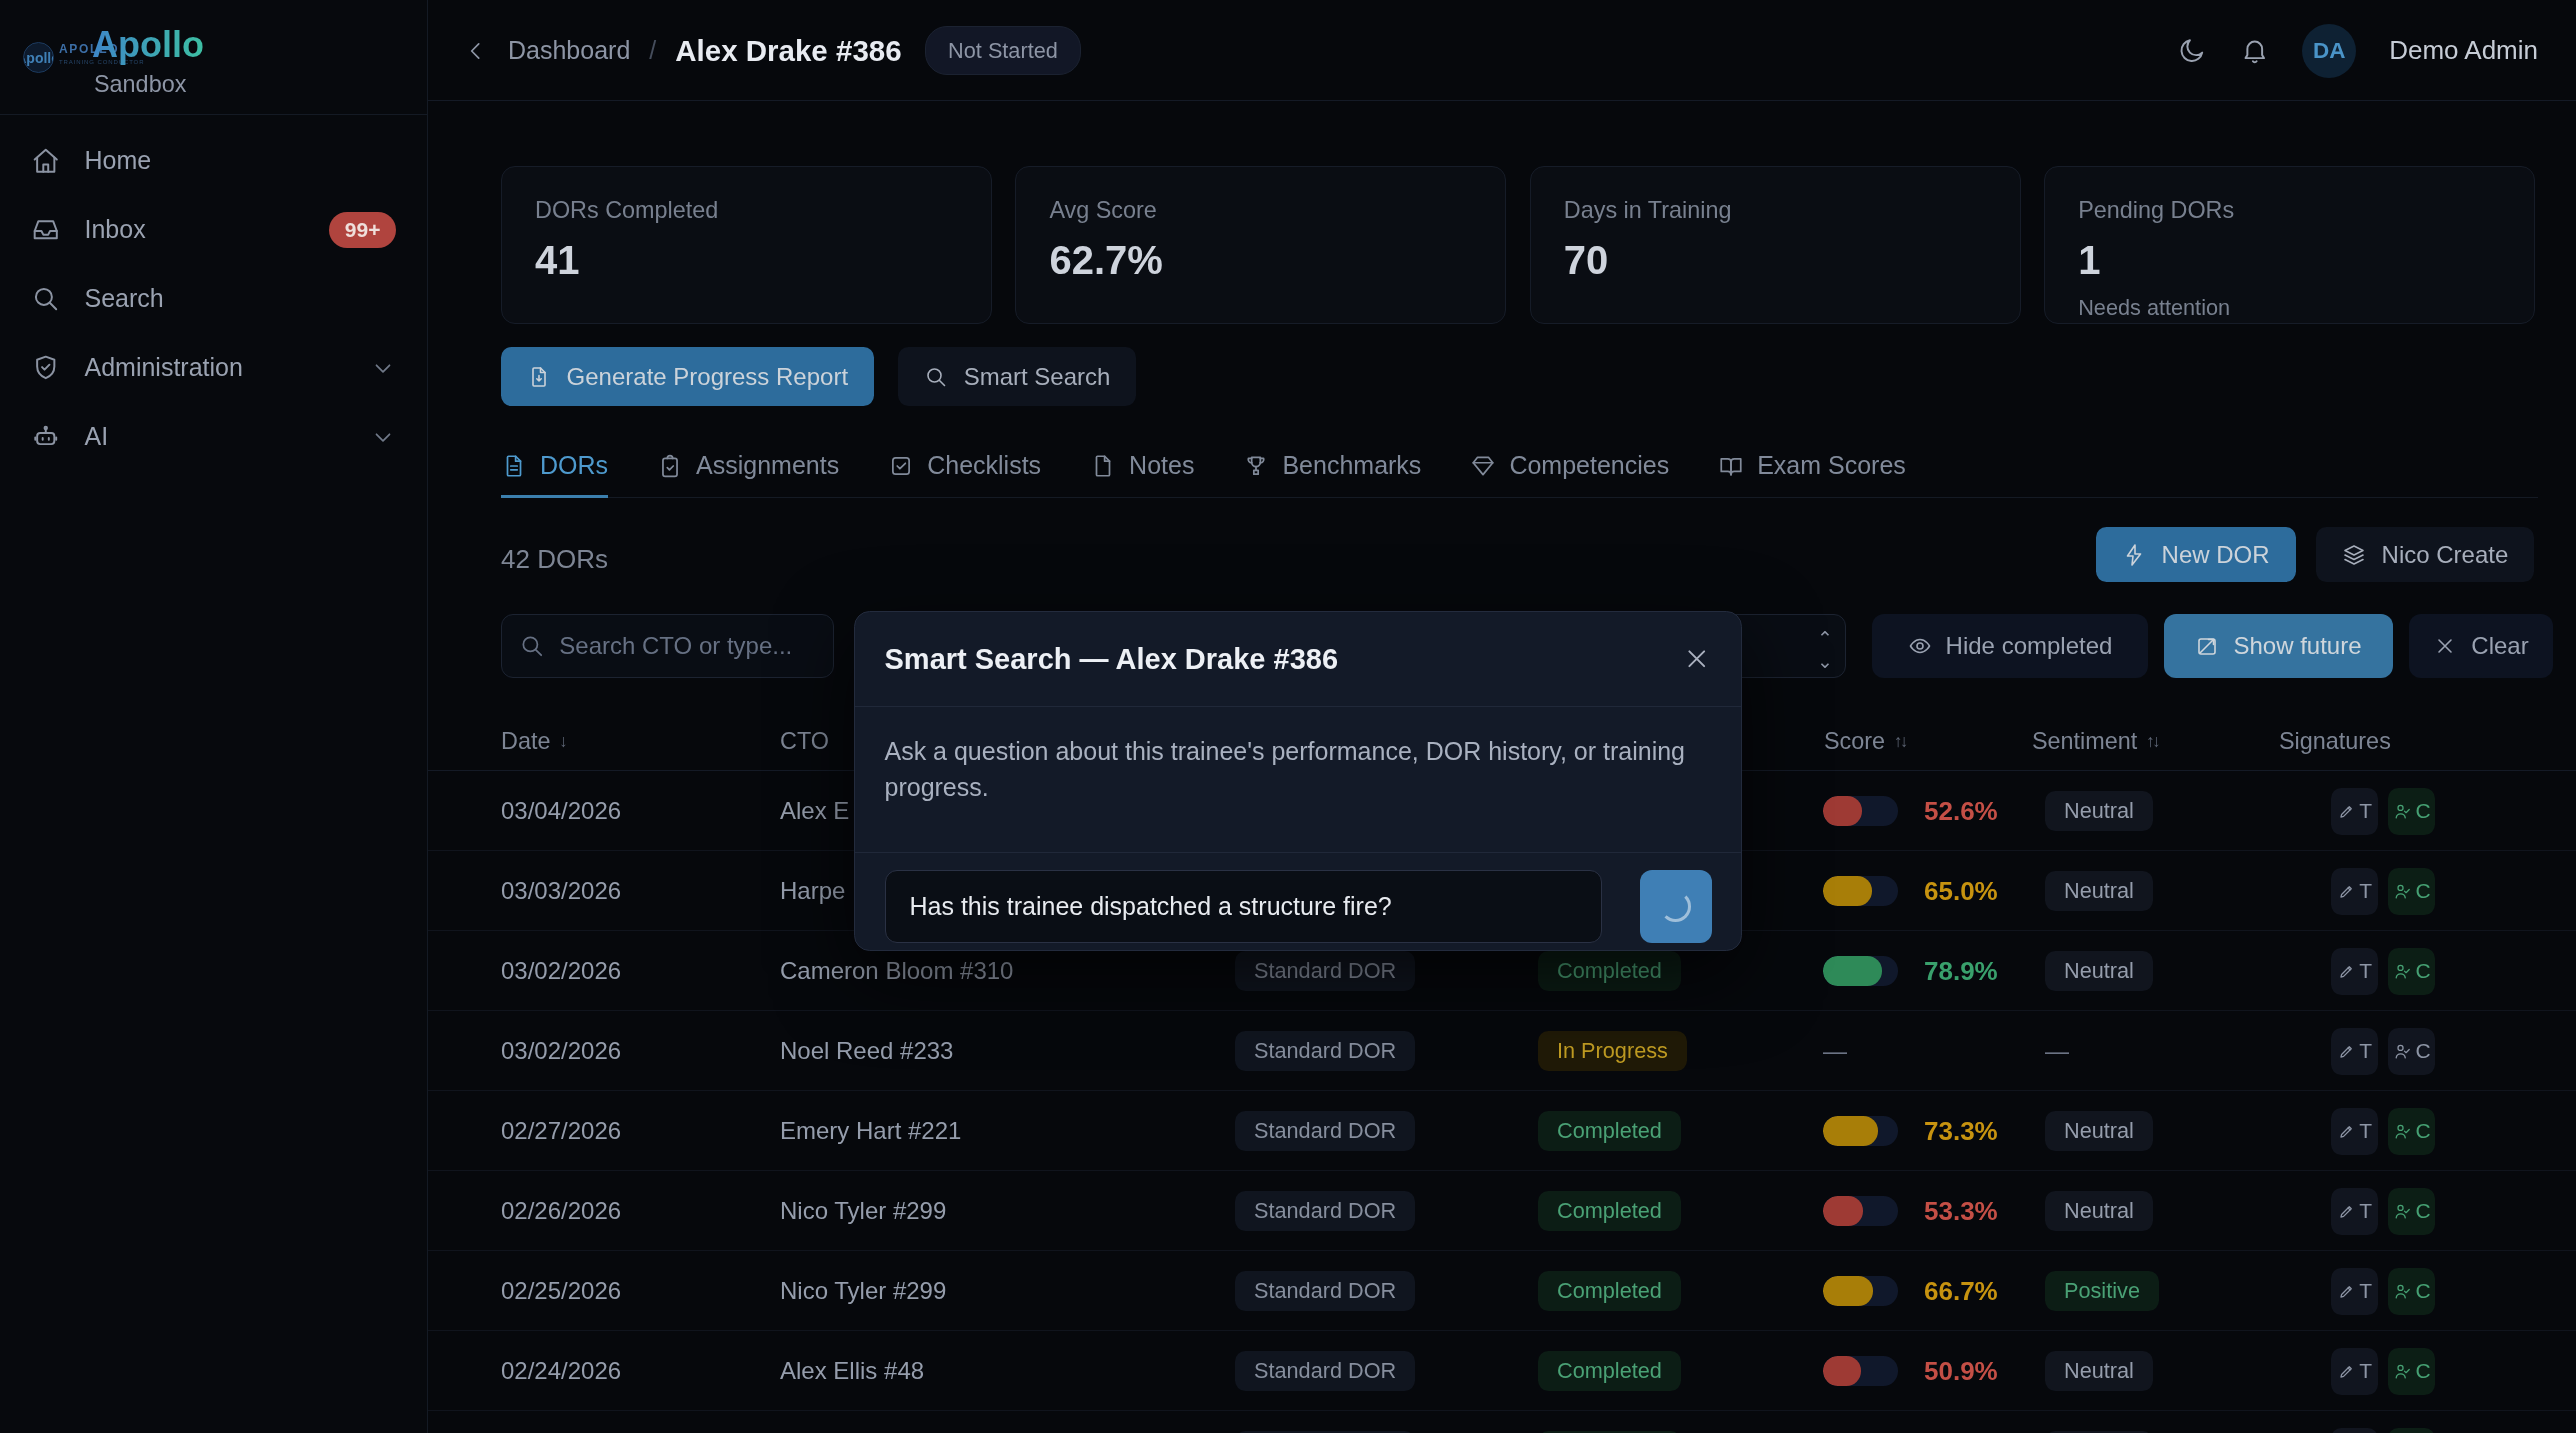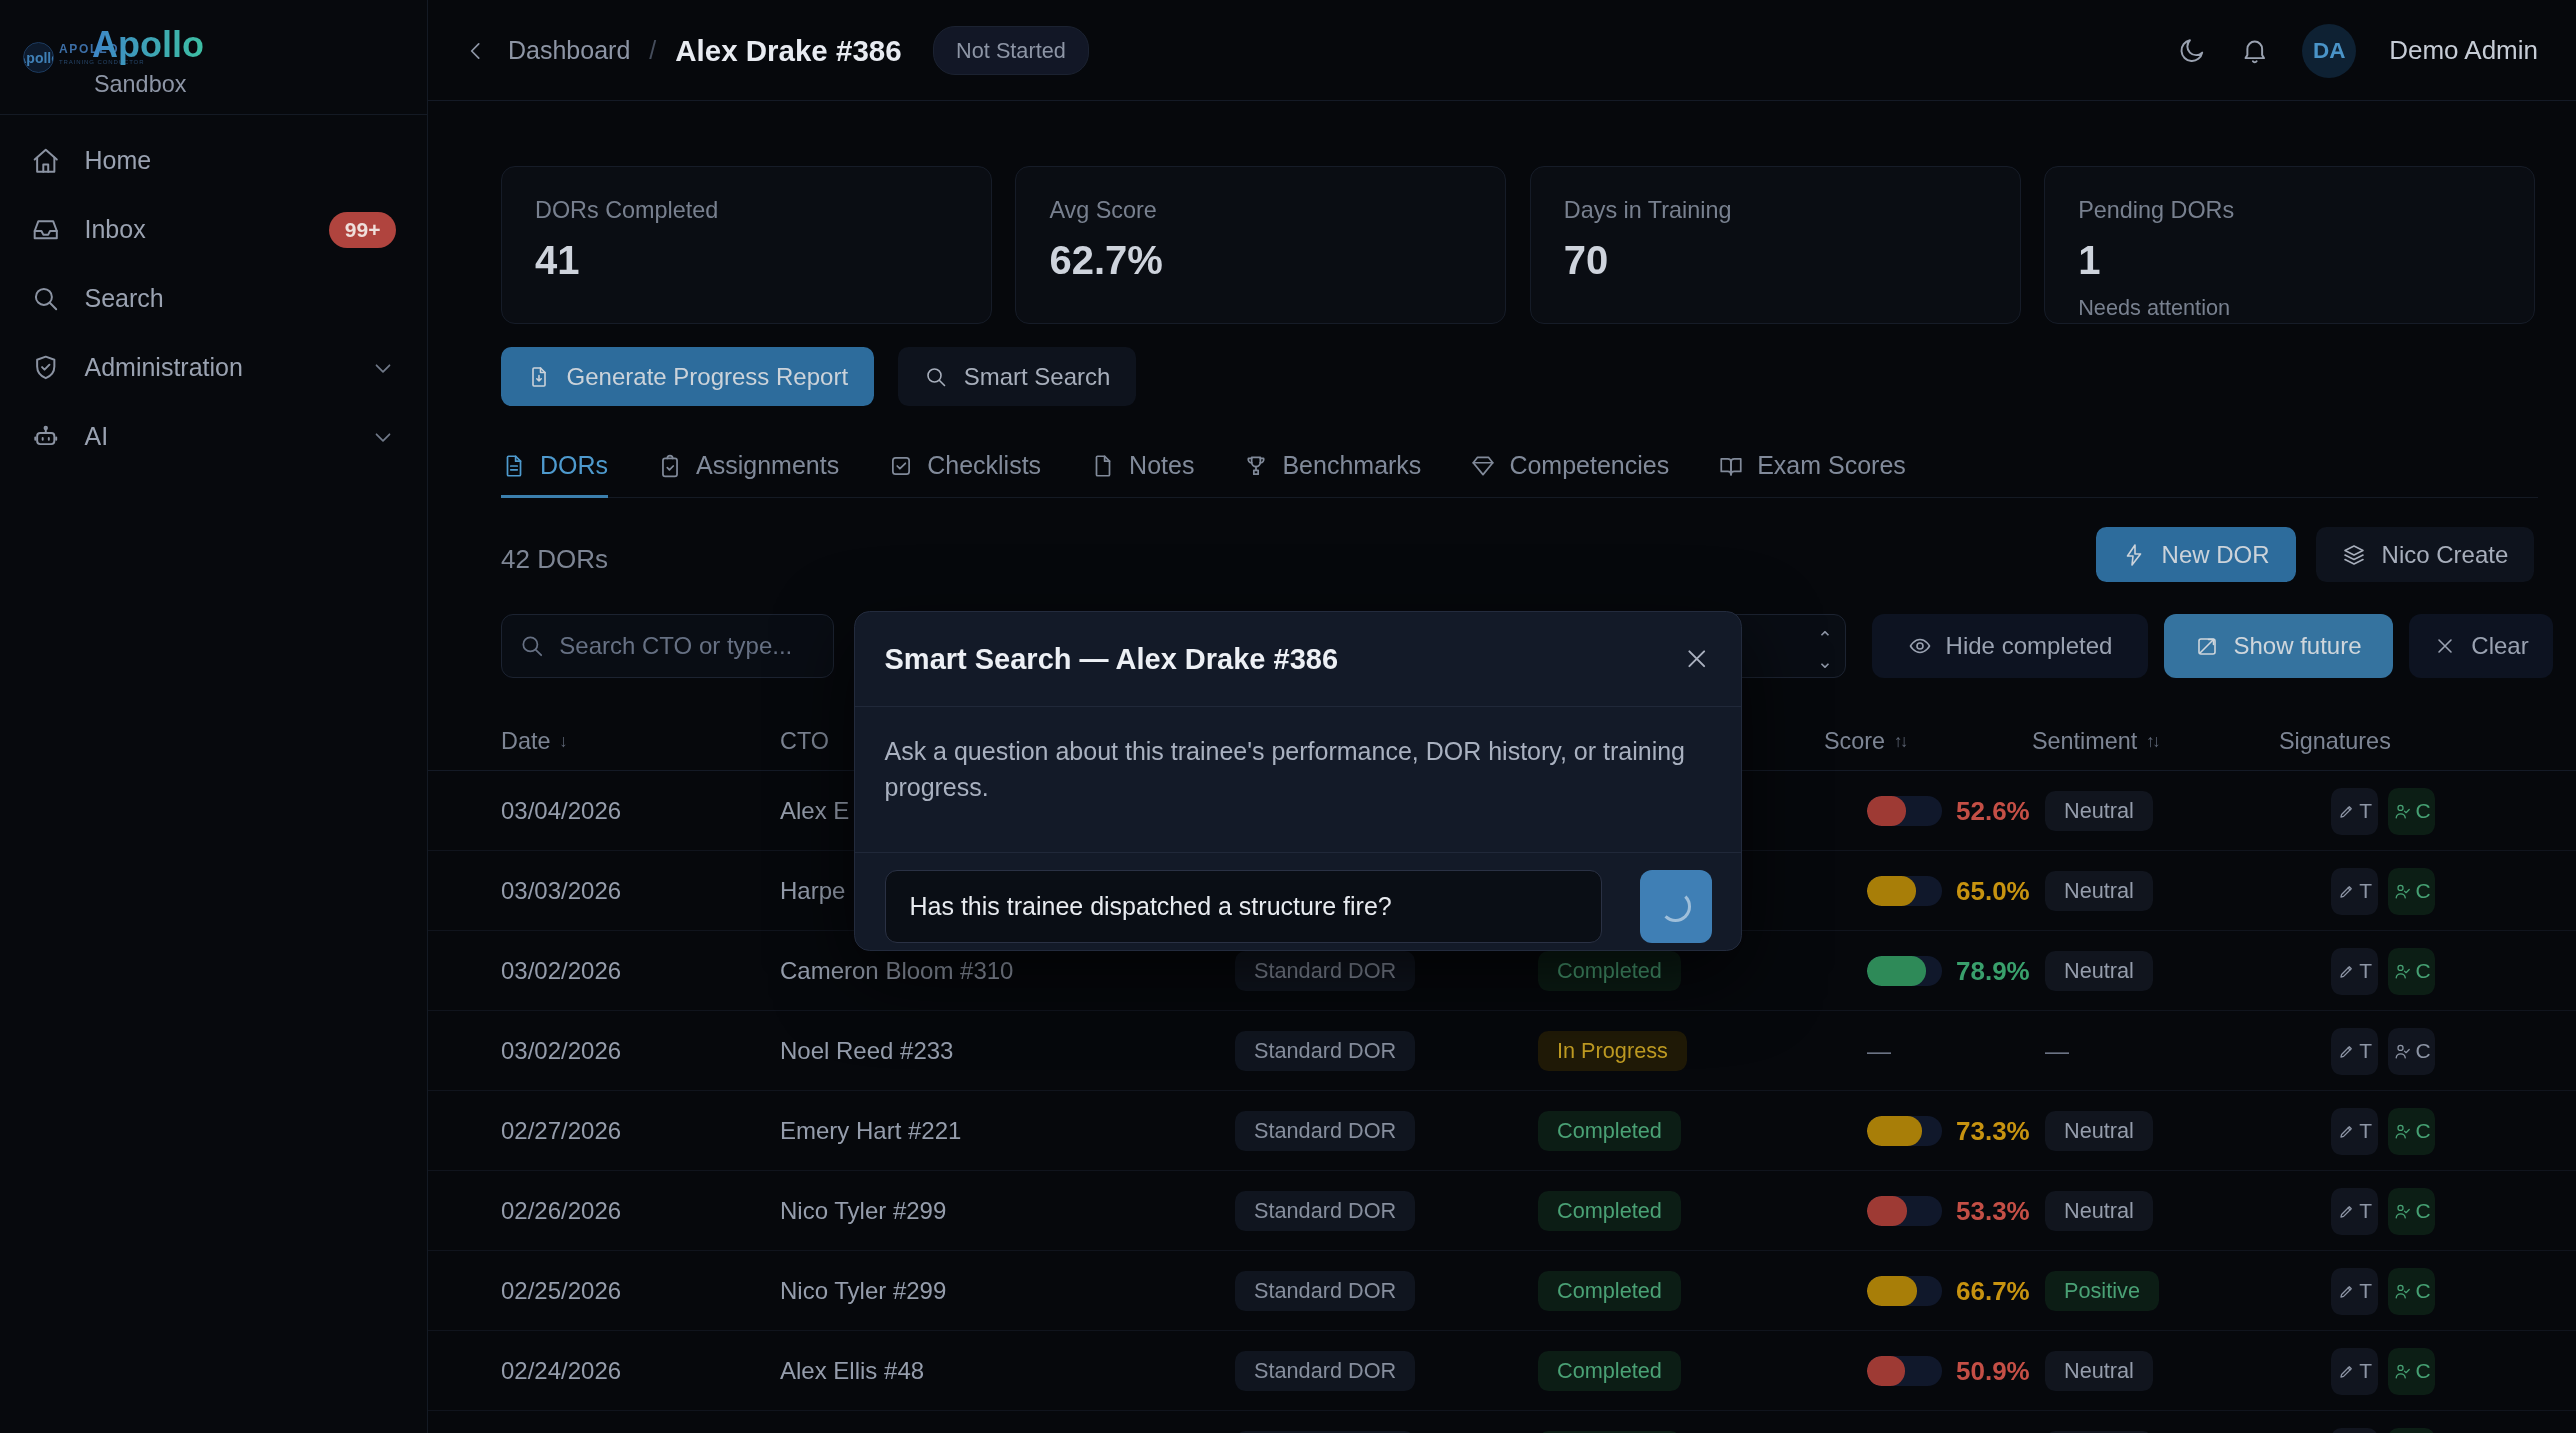--- a/index.html
+++ b/index.html
@@ -31,21 +31,21 @@
 
   
   .main { position:absolute; left:428px; top:0; right:0; bottom:0; }
 
   .topbar { position:absolute; left:0; top:0; right:0; height:101px; border-bottom:0.9px solid #141a26; }
   .crumbs { position:absolute; left:35px; top:0; height:101px; display:flex; align-items:center; gap:19px; }
   .backchev { width:26px; height:26px; color:#8d95a5; }
   .crumb { font-size:25px; color:#8d95a5; }
   .crumbsep { font-size:25px; color:#454d5c; }
   .pagetitle { font-size:29.5px; font-weight:bold; color:#e8ebf1; }
-  .statuschip { margin-left:12px; background:#12172455; background:#121726; border:0.9px solid #1b2231; color:#8d95a5; font-size:21.7px; padding:10.4px 22.5px; border-radius:22px; }
+  .statuschip { margin-left:4px; background:#12172455; background:#121726; border:0.9px solid #1b2231; color:#8d95a5; font-size:21.7px; padding:10.4px 22.5px; border-radius:22px; }
   .topright { position:absolute; right:38px; top:0; height:101px; display:flex; align-items:center; gap:33px; }
   .topicon { width:29.5px; height:29.5px; color:#9aa2b1; cursor:pointer; }
   .avatar { width:54px; height:54px; border-radius:50%; background:#0e2133; color:#4a94c8; font-size:22.5px; font-weight:bold; display:flex; align-items:center; justify-content:center; }
   .username { font-size:26px; color:#c6ccd6; }
 
   
   .cards { position:absolute; left:73px; top:166px; display:flex; gap:23.4px; }
   .card { width:491px; height:158px; background:#0a0d13; border:0.9px solid #161c28; border-radius:14px; padding:29.5px 33px; }
   .card .clabel { font-size:23.4px; color:#78808f; }
   .card .cvalue { font-size:40px; font-weight:bold; color:#ced3dc; margin-top:14px; }
@@ -90,21 +90,21 @@
   .trow { position:relative; height:80px; border-bottom:0.9px solid #10141d; }
   .cell { position:absolute; top:0; height:80px; display:flex; align-items:center; }
   .c-date { left:73px; font-size:24px; color:#959dac; }
   .c-cto { left:352px; font-size:24px; color:#959dac; }
   .pill { height:40px; padding:0 19px; border-radius:10.4px; font-size:21.7px; display:inline-flex; align-items:center; }
   .c-type { left:807px; } .c-type .pill, .pill.gray { background:#10151f; color:#868e9d; }
   .c-status { left:1110px; }
   .pill.green { background:#0c1d15; color:#4aa175; }
   .pill.amber { background:#201a07; color:#bf9b22; }
   .pill.navy { background:#11151e; color:#959dac; }
-  .c-scorewrap { left:1395px; gap:14px;margin-left:44px; }
+  .c-scorewrap { left:1395px; gap:26px; }
   .bar { width:75px; height:29.5px; border-radius:14.7px; background:#10182b; overflow:hidden; }
   .bar i { display:block; height:100%; border-radius:14.7px; }
   .bar i.red { background:#9e3a34; } .bar i.yellow { background:#a87e08; } .bar i.green { background:#2e8a58; }
   .scoretext { font-size:26px; font-weight:bold; }
   .scoretext.red { color:#c44f46; } .scoretext.yellow { color:#c79310; } .scoretext.green { color:#39a06c; }
   .dash { font-size:24px; color:#6b7384; }
   .c-sentiment { left:1617px; }
   .c-sigs { left:1903px; gap:10.4px; }
   .sig { width:47px; height:47px; border-radius:10.4px; display:inline-flex; align-items:center; justify-content:center; gap:3.5px; font-size:21px; cursor:pointer; }
   .sig .ic { width:19px; height:19px; }

